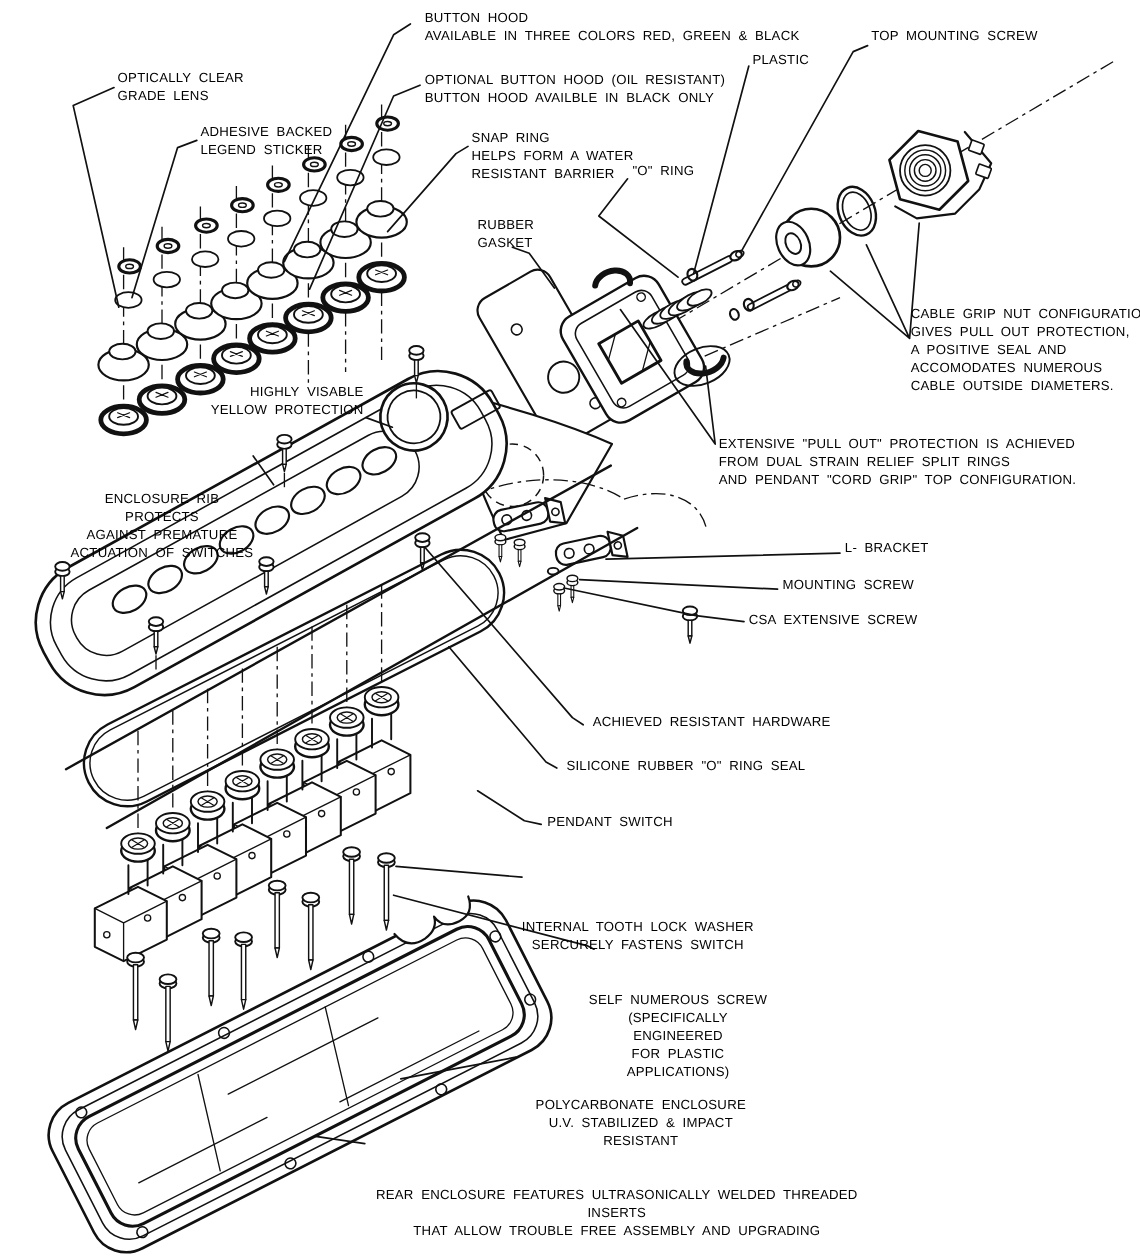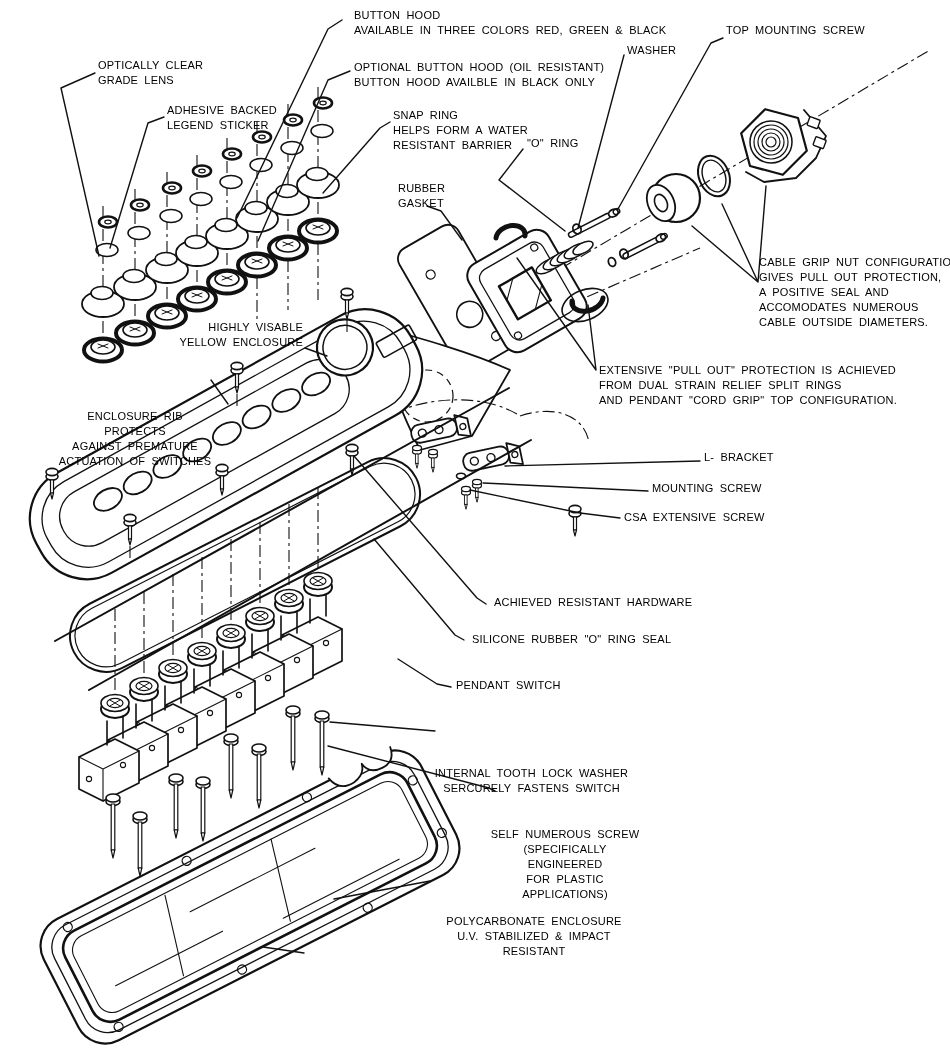--- a/index.html
+++ b/index.html
@@ -291,44 +291,46 @@
   <div class="lbl" style="left:354px;top:60px">OPTIONAL BUTTON HOOD (OIL RESISTANT)
 BUTTON HOOD AVAILBLE IN BLACK ONLY</div>
   <div class="lbl" style="left:98px;top:58px">OPTICALLY CLEAR
 GRADE LENS</div>
   <div class="lbl" style="left:167px;top:103px">ADHESIVE BACKED
 LEGEND STICKER</div>
   <div class="lbl" style="left:393px;top:108px">SNAP RING
 HELPS FORM A WATER
 RESISTANT BARRIER</div>
   <div class="lbl" style="left:527px;top:136px">"O" RING</div>
-  <div class="lbl" style="left:627px;top:43px">WASHER</div>
+  <div class="lbl" style="left:627px;top:43px">PLASTIC</div>
   <div class="lbl" style="left:726px;top:23px">TOP MOUNTING SCREW</div>
   <div class="lbl" style="left:398px;top:181px">RUBBER
 GASKET</div>
   <div class="lbl" style="left:759px;top:255px">CABLE GRIP NUT CONFIGURATION,
 GIVES PULL OUT PROTECTION,
 A POSITIVE SEAL AND
 ACCOMODATES NUMEROUS
 CABLE OUTSIDE DIAMETERS.</div>
   <div class="lbl r" style="left:153px;top:320px;width:150px">HIGHLY VISABLE
-YELLOW ENCLOSURE</div>
+YELLOW PROTECTION</div>
   <div class="lbl c" style="left:55px;top:366px;width:160px">ENCLOSURE RIB PROTECTS
 AGAINST PREMATURE
 ACTUATION OF SWITCHES</div>
   <div class="lbl" style="left:599px;top:363px">EXTENSIVE "PULL OUT" PROTECTION IS ACHIEVED
 FROM DUAL STRAIN RELIEF SPLIT RINGS
 AND PENDANT "CORD GRIP" TOP CONFIGURATION.</div>
   <div class="lbl" style="left:704px;top:450px">L- BRACKET</div>
   <div class="lbl" style="left:652px;top:481px">MOUNTING SCREW</div>
   <div class="lbl" style="left:624px;top:510px">CSA EXTENSIVE SCREW</div>
   <div class="lbl" style="left:494px;top:595px">ACHIEVED RESISTANT HARDWARE</div>
   <div class="lbl" style="left:472px;top:632px">SILICONE RUBBER "O" RING SEAL</div>
   <div class="lbl" style="left:456px;top:678px">PENDANT SWITCH</div>
   <div class="lbl c" style="left:434px;top:723px;width:195px">INTERNAL TOOTH LOCK WASHER
 SERCURELY FASTENS SWITCH</div>
   <div class="lbl c" style="left:490px;top:784px;width:150px">SELF NUMEROUS SCREW
 (SPECIFICALLY ENGINEERED
 FOR PLASTIC APPLICATIONS)</div>
   <div class="lbl c" style="left:436px;top:871px;width:196px">POLYCARBONATE ENCLOSURE
 U.V. STABILIZED &amp; IMPACT RESISTANT</div>
+  <div class="lbl c" style="left:310px;top:946px;width:408px">REAR ENCLOSURE FEATURES ULTRASONICALLY WELDED THREADED INSERTS
+THAT ALLOW TROUBLE FREE ASSEMBLY AND UPGRADING</div>
 
 </div>
 
 </body></html>

